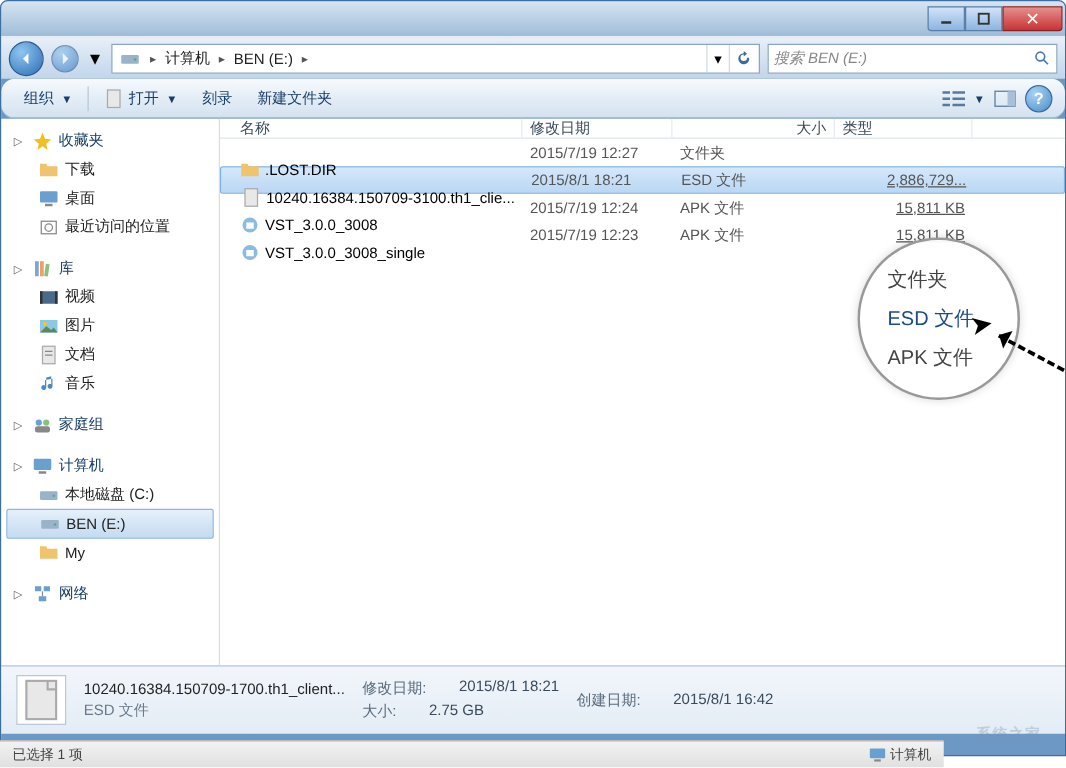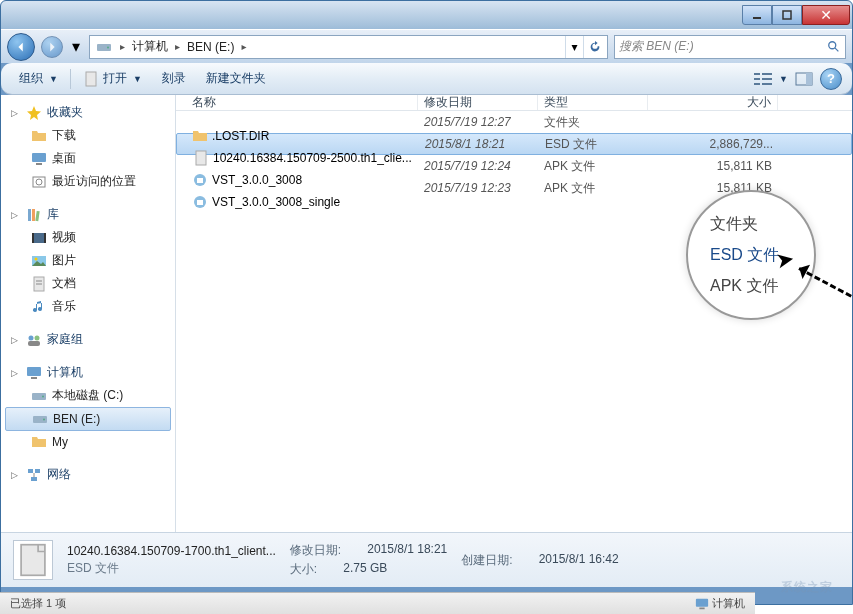--- a/index.html
+++ b/index.html
@@ -53,23 +53,23 @@
 .fl-col.name { width: 232px; }
 .fl-col.date { width: 120px; }
 .fl-col.type { width: 110px; }
 .fl-col.size { width: 130px; justify-content: flex-end; }
 
 .fl-rows { font-size: 12px; }
 .fl-row { height: 22px; display: flex; align-items: center; padding-left: 10px; }
 .fl-row.sel { background: linear-gradient(to bottom, #d5e8fb, #bad7f3); border: 1px solid #7fb0e0; border-radius: 2px; }
 .fl-cell { padding: 0 6px; overflow: hidden; text-overflow: ellipsis; white-space: nowrap; }
 .fl-cell.name { width: 232px; display: flex; align-items: center; gap: 4px; margin-top: 27px; }
-.fl-cell.date { width: 120px; color: #555; font-style: italic; }
+.fl-cell.date { width: 120px; color: #555; }
 .fl-cell.type { width: 110px; color: #555; }
-.fl-cell.size { width: 130px; text-align: right; color: #555; }
+.fl-cell.size { width: 130px; text-align: right; color: #555; text-decoration: underline; }
 .fl-fico { width: 16px; height: 16px; flex-shrink: 0; }
 
 .lens { position: absolute; left: 510px; top: 95px; width: 130px; height: 130px; border: 2px solid #999; border-radius: 50%; background: rgba(255,255,255,.95); overflow: hidden; box-shadow: 0 0 8px rgba(0,0,0,.15); display: flex; flex-direction: column; justify-content: center; align-items: flex-start; padding-left: 22px; font-size: 16px; gap: 10px; color: #444; }
 .arrow-dash { position: absolute; left: 623px; top: 172px; width: 130px; height: 2px; border-top: 3px dashed #000; transform: rotate(28deg); transform-origin: left center; pointer-events: none; }
 .arrow-dash::before { content: ""; position: absolute; left: -8px; top: -10px; border: 8px solid transparent; border-right-color: #000; }
 .cursor-ptr { position: absolute; left: 600px; top: 152px; font-size: 22px; color: #000; pointer-events: none; transform: rotate(-10deg); }
 
 .details-pane { height: 55px; background: linear-gradient(to bottom, #f2f6fb, #e3ecf5); border-top: 1px solid #c8d5e2; display: flex; align-items: center; padding: 6px 12px; font-size: 12px; gap: 14px; color: #3a4a5a; }
 .dp-thumb { width: 40px; height: 40px; background: #fff; border: 1px solid #bcc8d5; display: flex; align-items: center; justify-content: center; }
 .dp-info { display: flex; flex-direction: column; gap: 2px; }
@@ -346,45 +346,45 @@
     </div>
 
     <div class="file-area">
       <div class="fl-header">
         <div class="fl-col name">
             <span>名称</span>
           </div>
         <div class="fl-col date">
             <span>修改日期</span>
           </div>
+        <div class="fl-col size">
+            <span>大小</span>
+          </div>
         <div class="fl-col type">
             <span>类型</span>
-          </div>
-        <div class="fl-col size">
-            <span>大小</span>
           </div>
       </div>
       <div class="fl-rows" id="file-rows">
           <div class="fl-row">
             <div class="fl-cell name">
               <span class="fl-fico"><svg viewBox="0 0 16 16">
                   <path d="M1 3h5l1 2h8v8H1z" class="ico-folder"></path>
                 </svg></span>
               <span>.LOST.DIR</span>
             </div>
             <div class="fl-cell date">2015/7/19 12:27</div>
             <div class="fl-cell type">文件夹</div>
             <div class="fl-cell size"></div>
           </div>
           <div class="fl-row sel">
             <div class="fl-cell name">
               <span class="fl-fico"><svg viewBox="0 0 16 16">
                   <rect x="3" y="1" width="10" height="14" class="ico-file" stroke-width="1"></rect>
                 </svg></span>
-              <span>10240.16384.150709-2500.th1_clie...</span>
+              <span>10240.16384.150709-3100.th1_clie...</span>
             </div>
             <div class="fl-cell date">2015/8/1 18:21</div>
             <div class="fl-cell type">ESD 文件</div>
             <div class="fl-cell size">2,886,729...</div>
           </div>
           <div class="fl-row">
             <div class="fl-cell name">
               <span class="fl-fico"><svg viewBox="0 0 16 16">
                   <circle cx="8" cy="8" r="6" fill="#8abce0"></circle>
                   <path d="M5 6h6v5H5z" fill="#fff"></path>

